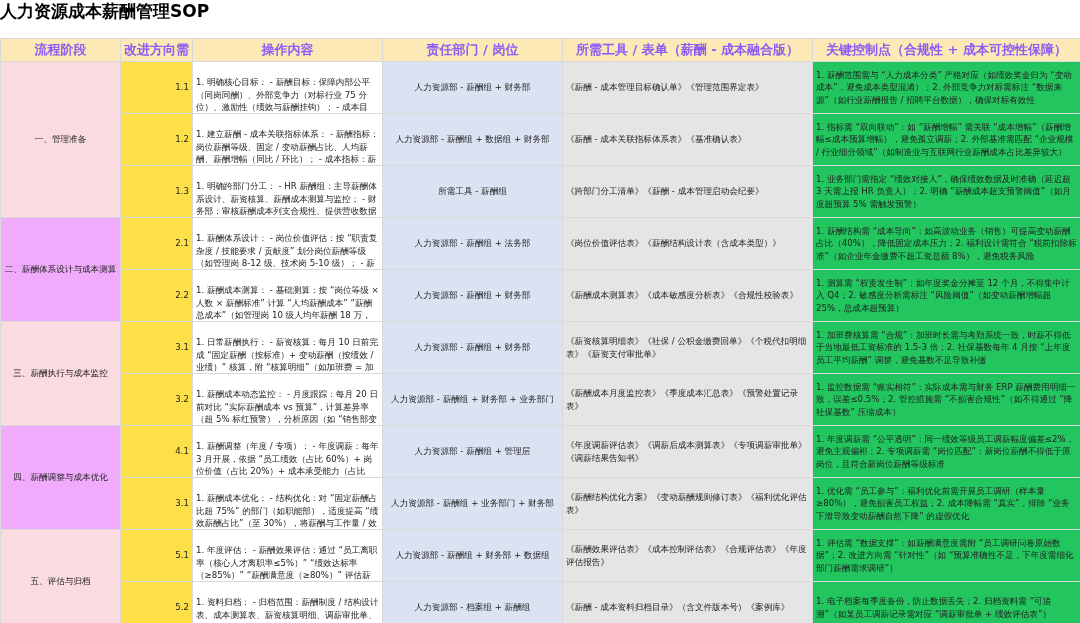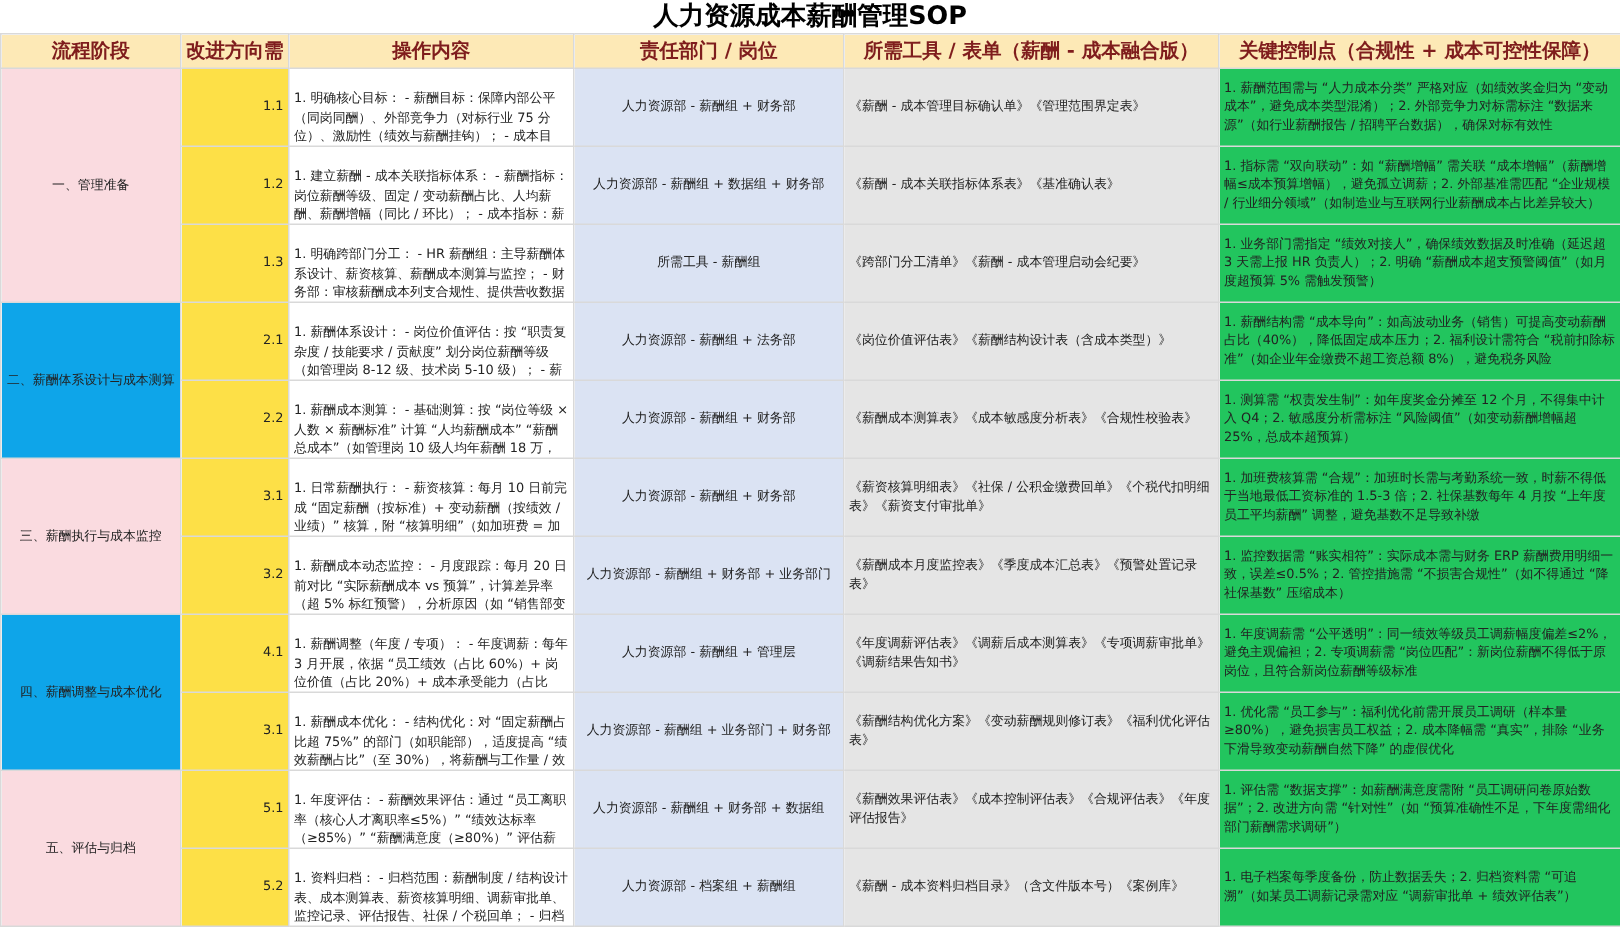--- a/index.html
+++ b/index.html
@@ -1,33 +1,33 @@
 <!DOCTYPE html>
 <html><head>
 <meta charset="utf-8">
 <style>
   html, body { margin: 0; padding: 0; background: #ffffff; }
   body { width: 1080px; height: 623px; overflow: hidden; font-family: "DejaVu Sans", "Liberation Sans", sans-serif; }
   .title {
-    height: 22px; line-height: 22px; text-align: center;
+    height: 38px; line-height: 22px; 
     font-size: 17px; font-weight: bold; color: #000; letter-spacing: 0px;
   }
   table.sop {
     border-collapse: collapse; table-layout: fixed; width: 1080px;
   }
   table.sop th, table.sop td {
     border: 1px solid #d9d9d9; padding: 0 3px; overflow: hidden; vertical-align: middle;
   }
   table.sop th {
-    background: #fde9b6; height: 22px; font-size: 13px; font-weight: bold; color: #7f1d1d; text-align: center; white-space: nowrap;
+    background: #fde9b6; height: 22px; font-size: 13px; font-weight: bold; color: #8b5cf6; text-align: center; white-space: nowrap;
   }
   table.sop td { height: 51px; font-size: 8.6px; line-height: 12.6px; color: #222; }
   td.stage { text-align: center; font-size: 9.5px; line-height: 14px; font-family: Liberation Serif, serif; }
   td.stage.pink { background: #fadbe0; }
-  td.stage.green { background: #0ea5e9; }
+  td.stage.green { background: #f0abfc; }
   td.step { background: #fde047; text-align: right; font-size: 10px; }
   td.content { background: #ffffff; }
   td.content .clip { height: 51px; overflow: hidden; display: flex; align-items: flex-start; }
   td.content .clip span { display: block; padding-top: 14px; }
   td.dept { background: #dbe3f3; text-align: center; font-size: 9px; margin-top: 24px; }
   td.tools { background: #e5e5e5; font-size: 9px; }
   td.ctrl { background: #22c55e; font-size: 8.8px; line-height: 13px; }
   td.ctrl .clip { max-height: 52px; overflow: hidden; }
 </style>
 </head>

